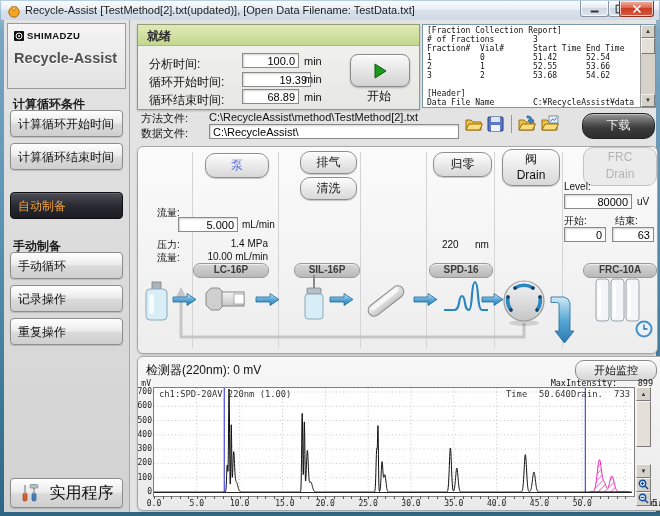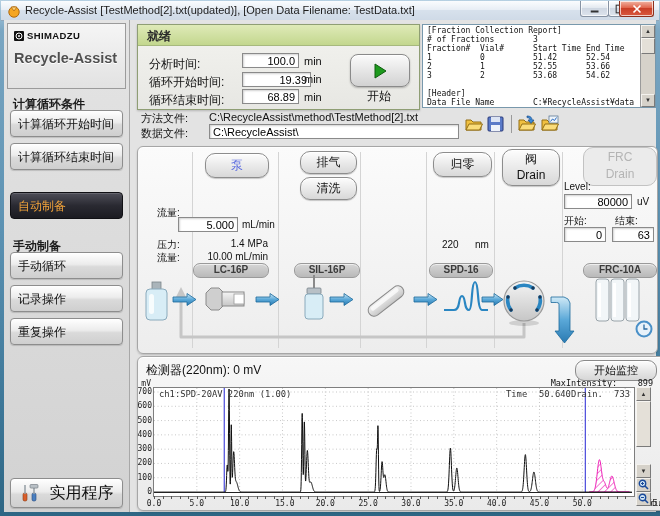--- a/index.html
+++ b/index.html
@@ -187,20 +187,21 @@
           <path d="M2 5 L7 5 L9 7 L17 7 L17 15 L2 15 Z" fill="#f0c040" stroke="#946f14" stroke-width="1"></path>
           <path d="M2 15 L5 9 L18.5 9 L15.5 15 Z" fill="#fadc7a" stroke="#946f14" stroke-width="1"></path>
           <path d="M10 1 C14 1 15 3 15 5 L17 5 L14 8.5 L11 5 L13 5 C13 3.6 12 2.6 10 2.6 Z" fill="#3a8ad8" stroke="#1a4a88" stroke-width=".7"></path>
         </svg>
         <svg class="abs icbtn" style="left:410px;top:5px" viewBox="0 0 19 18">
           <path d="M2 5 L7 5 L9 7 L17 7 L17 15 L2 15 Z" fill="#f0c040" stroke="#946f14" stroke-width="1"></path>
           <path d="M2 15 L5 9 L18.5 9 L15.5 15 Z" fill="#fadc7a" stroke="#946f14" stroke-width="1"></path>
           <rect x="9" y="1" width="9" height="7" fill="#eef4fa" stroke="#4a6a8a" stroke-width=".7"></rect>
           <path d="M10.5 6.5 L12.5 4 L14.5 5.5 L16.5 2.5" fill="none" stroke="#2a6ac0" stroke-width="1"></path>
         </svg>
+        <div class="abs dl-btn">下载</div>
       </div>
 
       <div class="abs dpanel">
         <div class="abs dv" style="left:54px"></div>
         <div class="abs dv" style="left:140px"></div>
         <div class="abs dv" style="left:222px"></div>
         <div class="abs dv" style="left:288px"></div>
         <div class="abs dv" style="left:356px"></div>
         <div class="abs dv" style="left:424px"></div>
 

